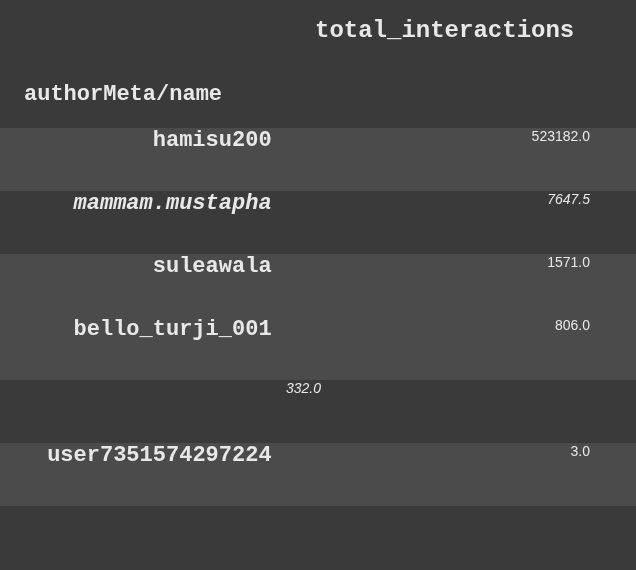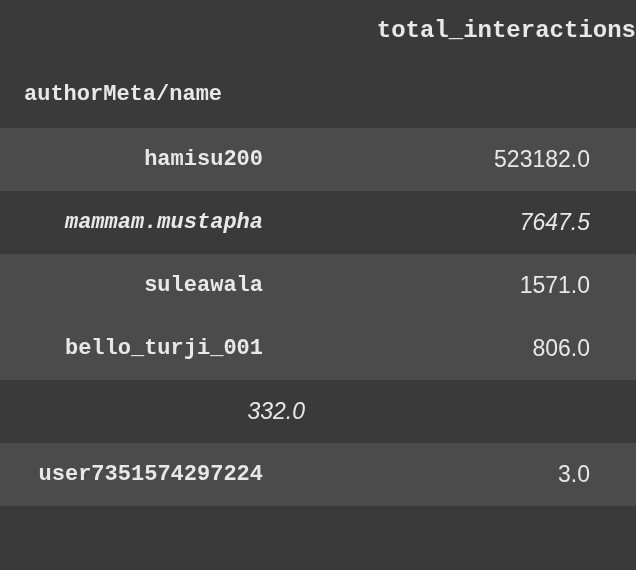--- a/index.html
+++ b/index.html
@@ -21,60 +21,61 @@
     .header-row {
       display: flex;
       height: 60px;
       align-items: center;
     }
     .header-cell-left {
       width: 285px;
     }
     .header-cell-right {
       width: 351px;
-      text-align: right;
+      text-align: left;
       padding-left: 30px;
       font-size: 24px;
       font-weight: bold;
     }
     .index-name-row {
       height: 68px;
       display: flex;
       align-items: center;
     }
     .index-name-cell {
       width: 285px;
       padding-left: 24px;
       font-size: 22px;
       font-weight: bold;
     }
     .data-row {
       display: flex;
       height: 63px;
-      align-items: center;
+      align-items: flex-start;
+      padding-left: 16px;
     }
     .data-row.odd {
       background: #4b4b4b;
     }
     .data-row.even {
       background: #3a3a3a;
       font-style: italic;
     }
     .cell-name {
       width: 285px;
       text-align: right;
       padding-right: 22px;
       font-size: 22px;
       font-weight: bold;
     }
     .cell-value {
       width: 351px;
       text-align: right;
       padding-right: 46px;
-      font-size: 23px;
+      font-size: 14px;
       font-weight: normal;
       font-family: -apple-system, 'Helvetica Neue', Arial, sans-serif;
     }
   </style>
 </head>
 <body>
 
 <div class="table">
   <div class="header-row">
     <div class="header-cell-left"></div>

